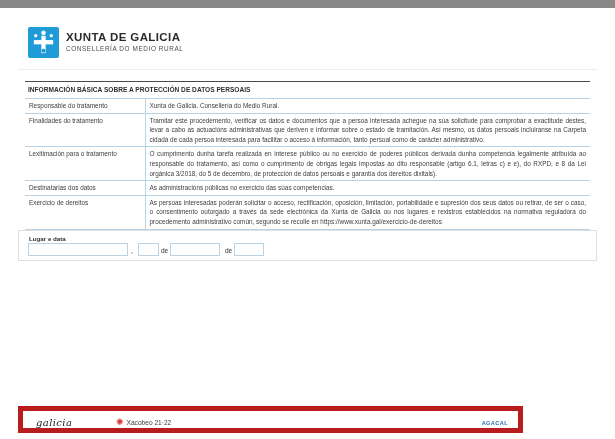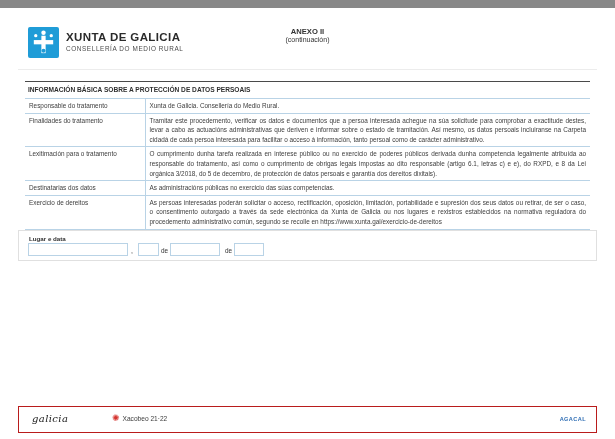--- a/index.html
+++ b/index.html
@@ -76,22 +76,22 @@
   .inp-day   { left:119px; width:21px; }
   .inp-month { left:151px; width:50px; }
   .inp-year  { left:215px; width:30px; }
   .date-sep  { position:absolute; top:4px; font-size:7px; color:#333; }
   .sep-comma { left:112px; }
   .sep-de1   { left:142px; font-size:6.4px; }
   .sep-de2   { left:206px; font-size:6.4px; }
 
   
   .footer-box {
-    position:absolute; left:18px; top:398px; width:579px; height:27px;
-    border:1px solid #b91c1c; background:#fff;
+    position:absolute; left:18px; top:398px; width:505px; height:27px;
+    border:5px solid #b91c1c; background:#fff;
   }
   .galicia-logo {
     position:absolute; left:13px; top:6px;
     font-family:"DejaVu Serif", serif; font-style:italic;
     font-size:10px; color:#1d1d1d; letter-spacing:0.4px;
   }
   .xacobeo { position:absolute; left:93px; top:7px; display:flex; align-items:center; gap:3px; }
   .xacobeo-icon { font-size:9px; color:#d5332e; line-height:1; font-style:normal; }
   .xacobeo-label { font-size:6.6px; color:#3c3c3c; }
   .agency-code {
@@ -110,24 +110,20 @@
       <circle cx="16" cy="6" r="2.3" fill="#ffffff"></circle>
       <circle cx="8" cy="9" r="1.7" fill="#ffffff"></circle>
       <circle cx="24" cy="9" r="1.7" fill="#ffffff"></circle>
       <rect x="13.8" y="9" width="4.4" height="18" fill="#ffffff"></rect>
       <rect x="6" y="13.5" width="20" height="4.4" fill="#ffffff"></rect>
       <circle cx="16" cy="24.5" r="2.1" fill="#1f9cd7"></circle>
     </svg>
   </div>
   <div class="org-name">XUNTA DE GALICIA</div>
   <div class="org-dept">CONSELLERÍA DO MEDIO RURAL</div>
-  <div class="annex">
-    <div class="annex-title">ANEXO II</div>
-    <div class="annex-sub">(continuación)</div>
-  </div>
   <div class="header-rule"></div>
 
   <table class="gdpr-table">
     <tbody>
         <tr>
       <th colspan="2">INFORMACIÓN BÁSICA SOBRE A PROTECCIÓN DE DATOS PERSOAIS</th>
     </tr>
     <tr>
       <td class="lbl">Responsable do tratamento</td>
       <td class="val">Xunta de Galicia. Consellería do Medio Rural.</td>

